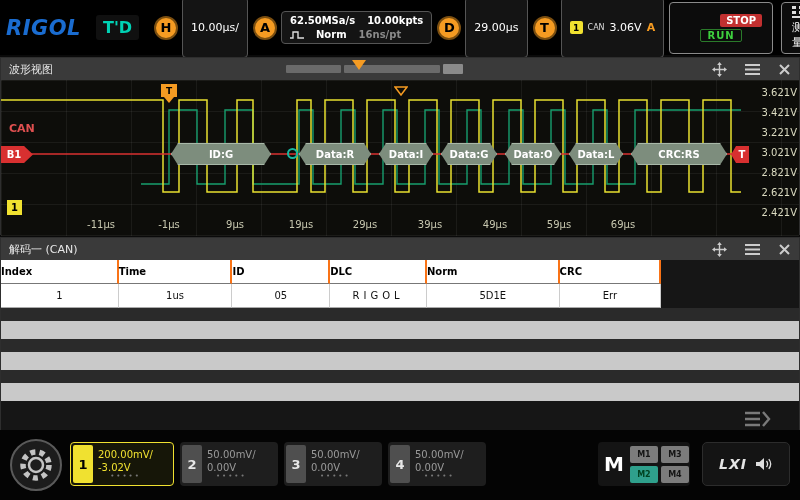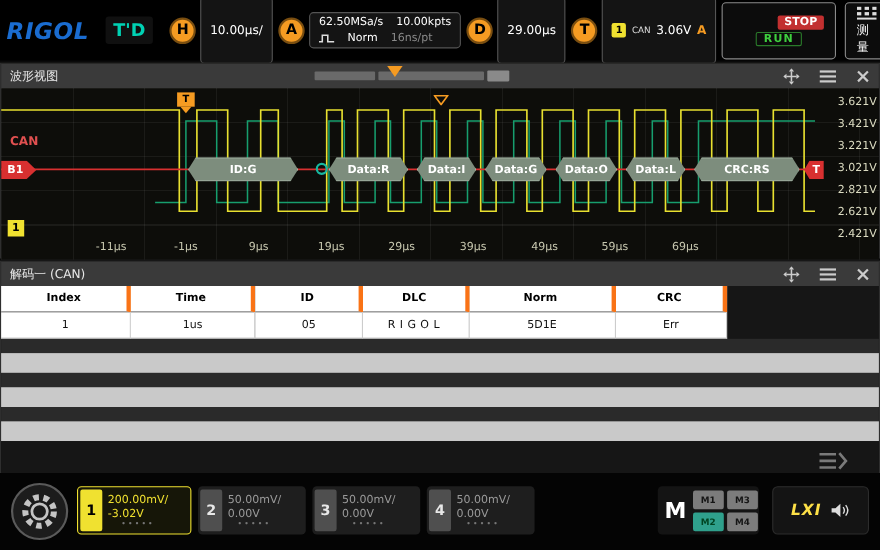--- a/index.html
+++ b/index.html
@@ -11,21 +11,21 @@
   .topbar { position:absolute; top:0; left:0; width:800px; height:55px; background:#000;
             display:flex; align-items:center; gap:5px; padding:0 6px; }
   .logo { color:#1a6cd0; font-weight:bold; font-style:italic; font-size:21px; letter-spacing:.5px; margin-right:4px; }
   .trig-status { color:#00d2b4; font-weight:bold; font-size:16px; margin:0 10px 0 6px; background:#101010; padding:3px 7px; border-radius:3px; }
   .grp { display:flex; align-items:center; gap:4px; }
   .circ { width:24px; height:24px; min-width:24px; border-radius:50%; background:#f59b22; color:#000;
           font-weight:bold; font-size:13px; display:flex; align-items:center; justify-content:center;
           border:2px solid #7a4e10; }
   .vbox { background:#141414; border:1px solid #555; border-radius:4px; color:#fff; font-size:11px;
           padding:23px 8px; display:flex; align-items:center; gap:5px; white-space:nowrap; }
-  .acq { flex-direction:column; align-items:flex-start; padding:3px 8px; gap:3px; }
+  .acq { flex-direction:column; align-items:flex-start; padding:3px 8px; gap:3px;font-weight:bold; }
   .acqrow { display:flex; gap:12px; font-size:10px; align-items:center; color:#fff; }
   .acqrow .dim { color:#8a8a8a; }
   .tsrc { width:13px; height:13px; background:#f0e130; color:#000; font-size:9px; font-weight:bold;
           display:flex; align-items:center; justify-content:center; border-radius:2px; }
   .tbus { font-size:8px; color:#ddd; }
   .tslope { color:#f59b22; font-weight:bold; font-size:11px; }
   .right-btns { margin-left:auto; display:flex; gap:8px; }
   .btn { border:1px solid #8a8a8a; border-radius:4px; background:#0c0c0c; display:flex; flex-direction:column;
          align-items:center; justify-content:center; padding:3px 10px; gap:2px; cursor:pointer; }
   .stop-lbl { background:#c23030; color:#fff; font-size:10px; font-weight:bold; padding:1px 6px; border-radius:2px;margin-left:40px; }
@@ -68,22 +68,22 @@
   .chmark { position:absolute; left:6px; top:120px; width:15px; height:15px; background:#f0e130; color:#000;
            font-size:10px; font-weight:bold; display:flex; align-items:center; justify-content:center; }
   .tealdot { position:absolute; left:286px; top:68px; width:11px; height:11px; border:2px solid #17b8a0; border-radius:50%; }
   .hollow-tri { position:absolute; left:393px; top:1px; }
   .vlabel { position:absolute; left:744px; width:52px; text-align:right; font-size:10px; color:#dede c0; color:#dcdcc2; z-index:2; }
   .tlabel { position:absolute; top:139px; transform:translateX(-50%); font-size:10px; color:#c8c8b0; }
 
   
   .decode-panel { top:237px; height:193px; background:#161616; }
   .tbl-head, .tbl-row { display:grid; grid-template-columns:118fr 114fr 98fr 97fr 133fr 102fr 138fr; }
-  .tbl-head > div { background:#fff; color:#000; font-size:10px; font-weight:bold; text-align:center;
-                    padding:6px 0; border-right:4px solid #f97316; border-bottom:1px solid #777; }
+  .tbl-head > div { background:#fff; color:#000; font-size:10px; font-weight:bold; text-align:left;
+                    padding:6px 0; border-right:2px solid #f97316; border-bottom:1px solid #777; }
   .tbl-row > div { background:#fff; color:#111; font-size:10px; text-align:center; padding:6px 0;
                    border-right:1px solid #ccc; border-bottom:1px solid #aaa; }
   .cell-data { letter-spacing:4px; }
   .stripe { width:100%; }
   .s-light { height:18px; background:#c9c9c9; }
   .s-dark { height:13px; background:#2a2a2a; }
   .s-rest { height:41px; background:#161616; position:relative; }
   .expand-icon { position:absolute; right:28px; bottom:8px; cursor:pointer; }
 
   
@@ -105,21 +105,21 @@
   .ch4 { left:388px; width:98px; }
   .mbox { position:absolute; left:598px; top:12px; width:92px; height:44px; background:#141414; border-radius:4px;
           display:flex; align-items:center; gap:6px; padding:0 6px; }
   .mlabel { color:#fff; font-size:20px; font-weight:bold; }
   .mgrid { display:grid; grid-template-columns:28px 28px; grid-auto-rows:17px; gap:3px; }
   .mbtn { background:#7c7c7c; color:#151515; font-size:8px; font-weight:bold; display:flex; align-items:center;
           justify-content:center; border-radius:2px; cursor:pointer; }
   .mbtn-active { background:#2fa08c; color:#042; }
   .lxibox { position:absolute; left:702px; top:12px; width:88px; height:44px; background:#141414; border:1px solid #2c2c2c;
             border-radius:5px; display:flex; align-items:center; justify-content:center; gap:8px; }
-  .lxi-lbl { color:#fde047; font-weight:bold; font-style:italic; font-size:14px; letter-spacing:1px; }
+  .lxi-lbl { color:#e5e5e5; font-weight:bold; font-style:italic; font-size:14px; letter-spacing:1px; }
 </style>
 </head>
 <body>
 
 <div class="screen">
 
   <header class="topbar">
     <span class="logo">RIGOL</span>
     <span class="trig-status">T'D</span>
 

